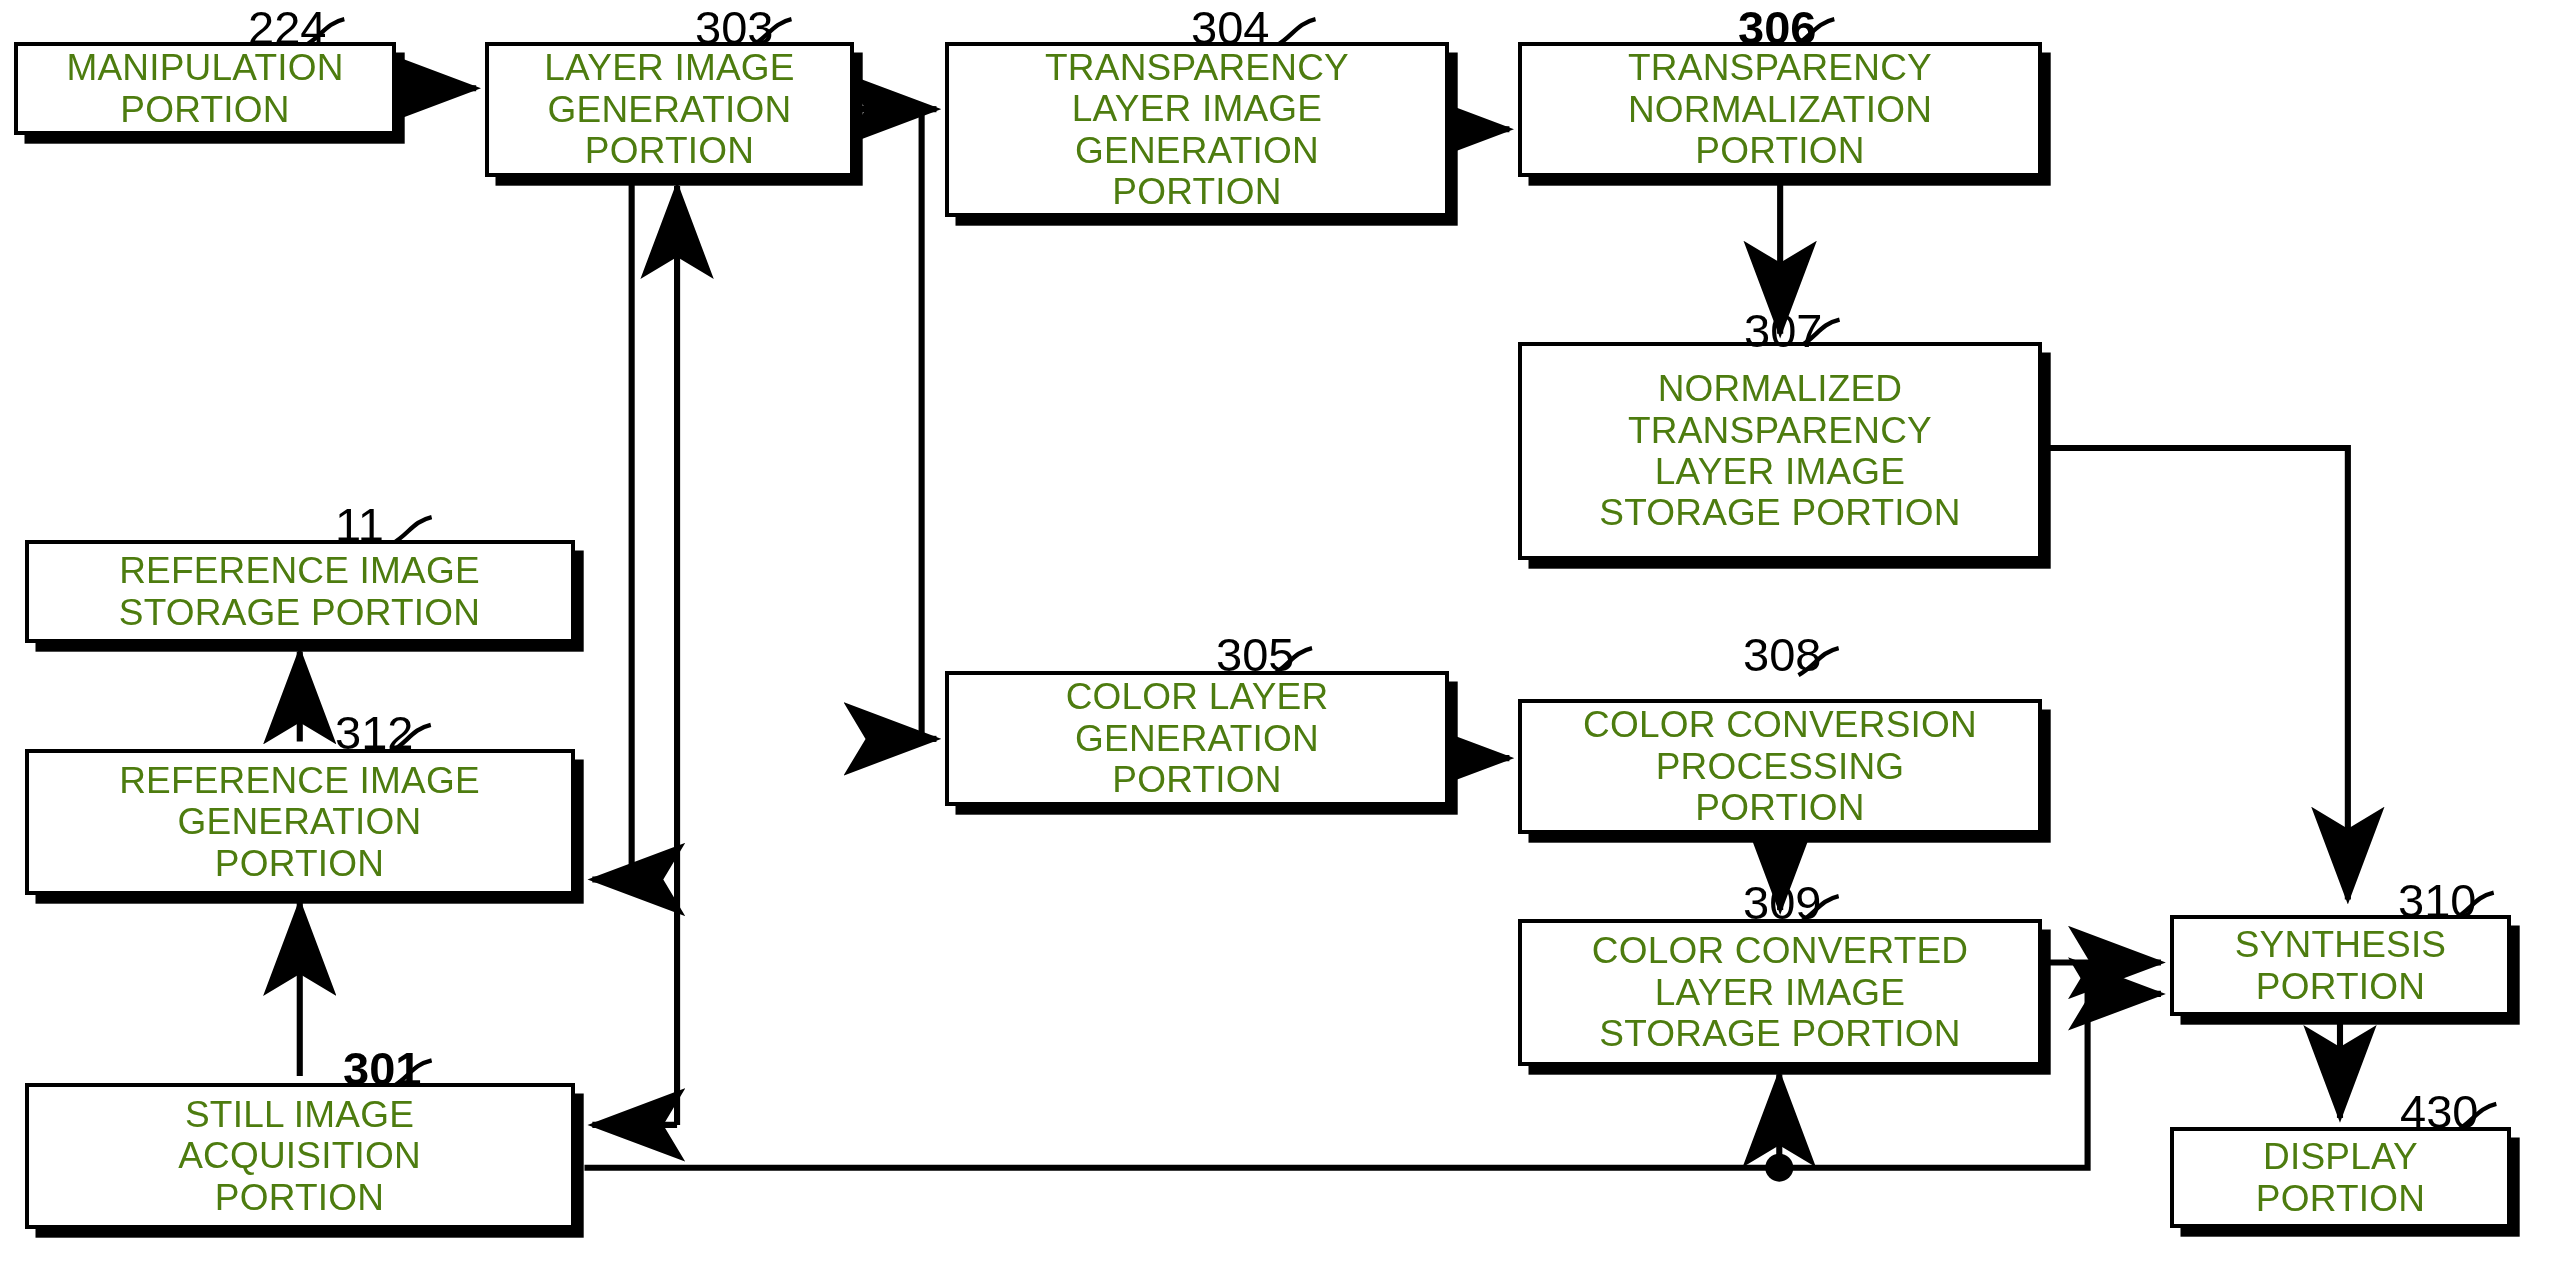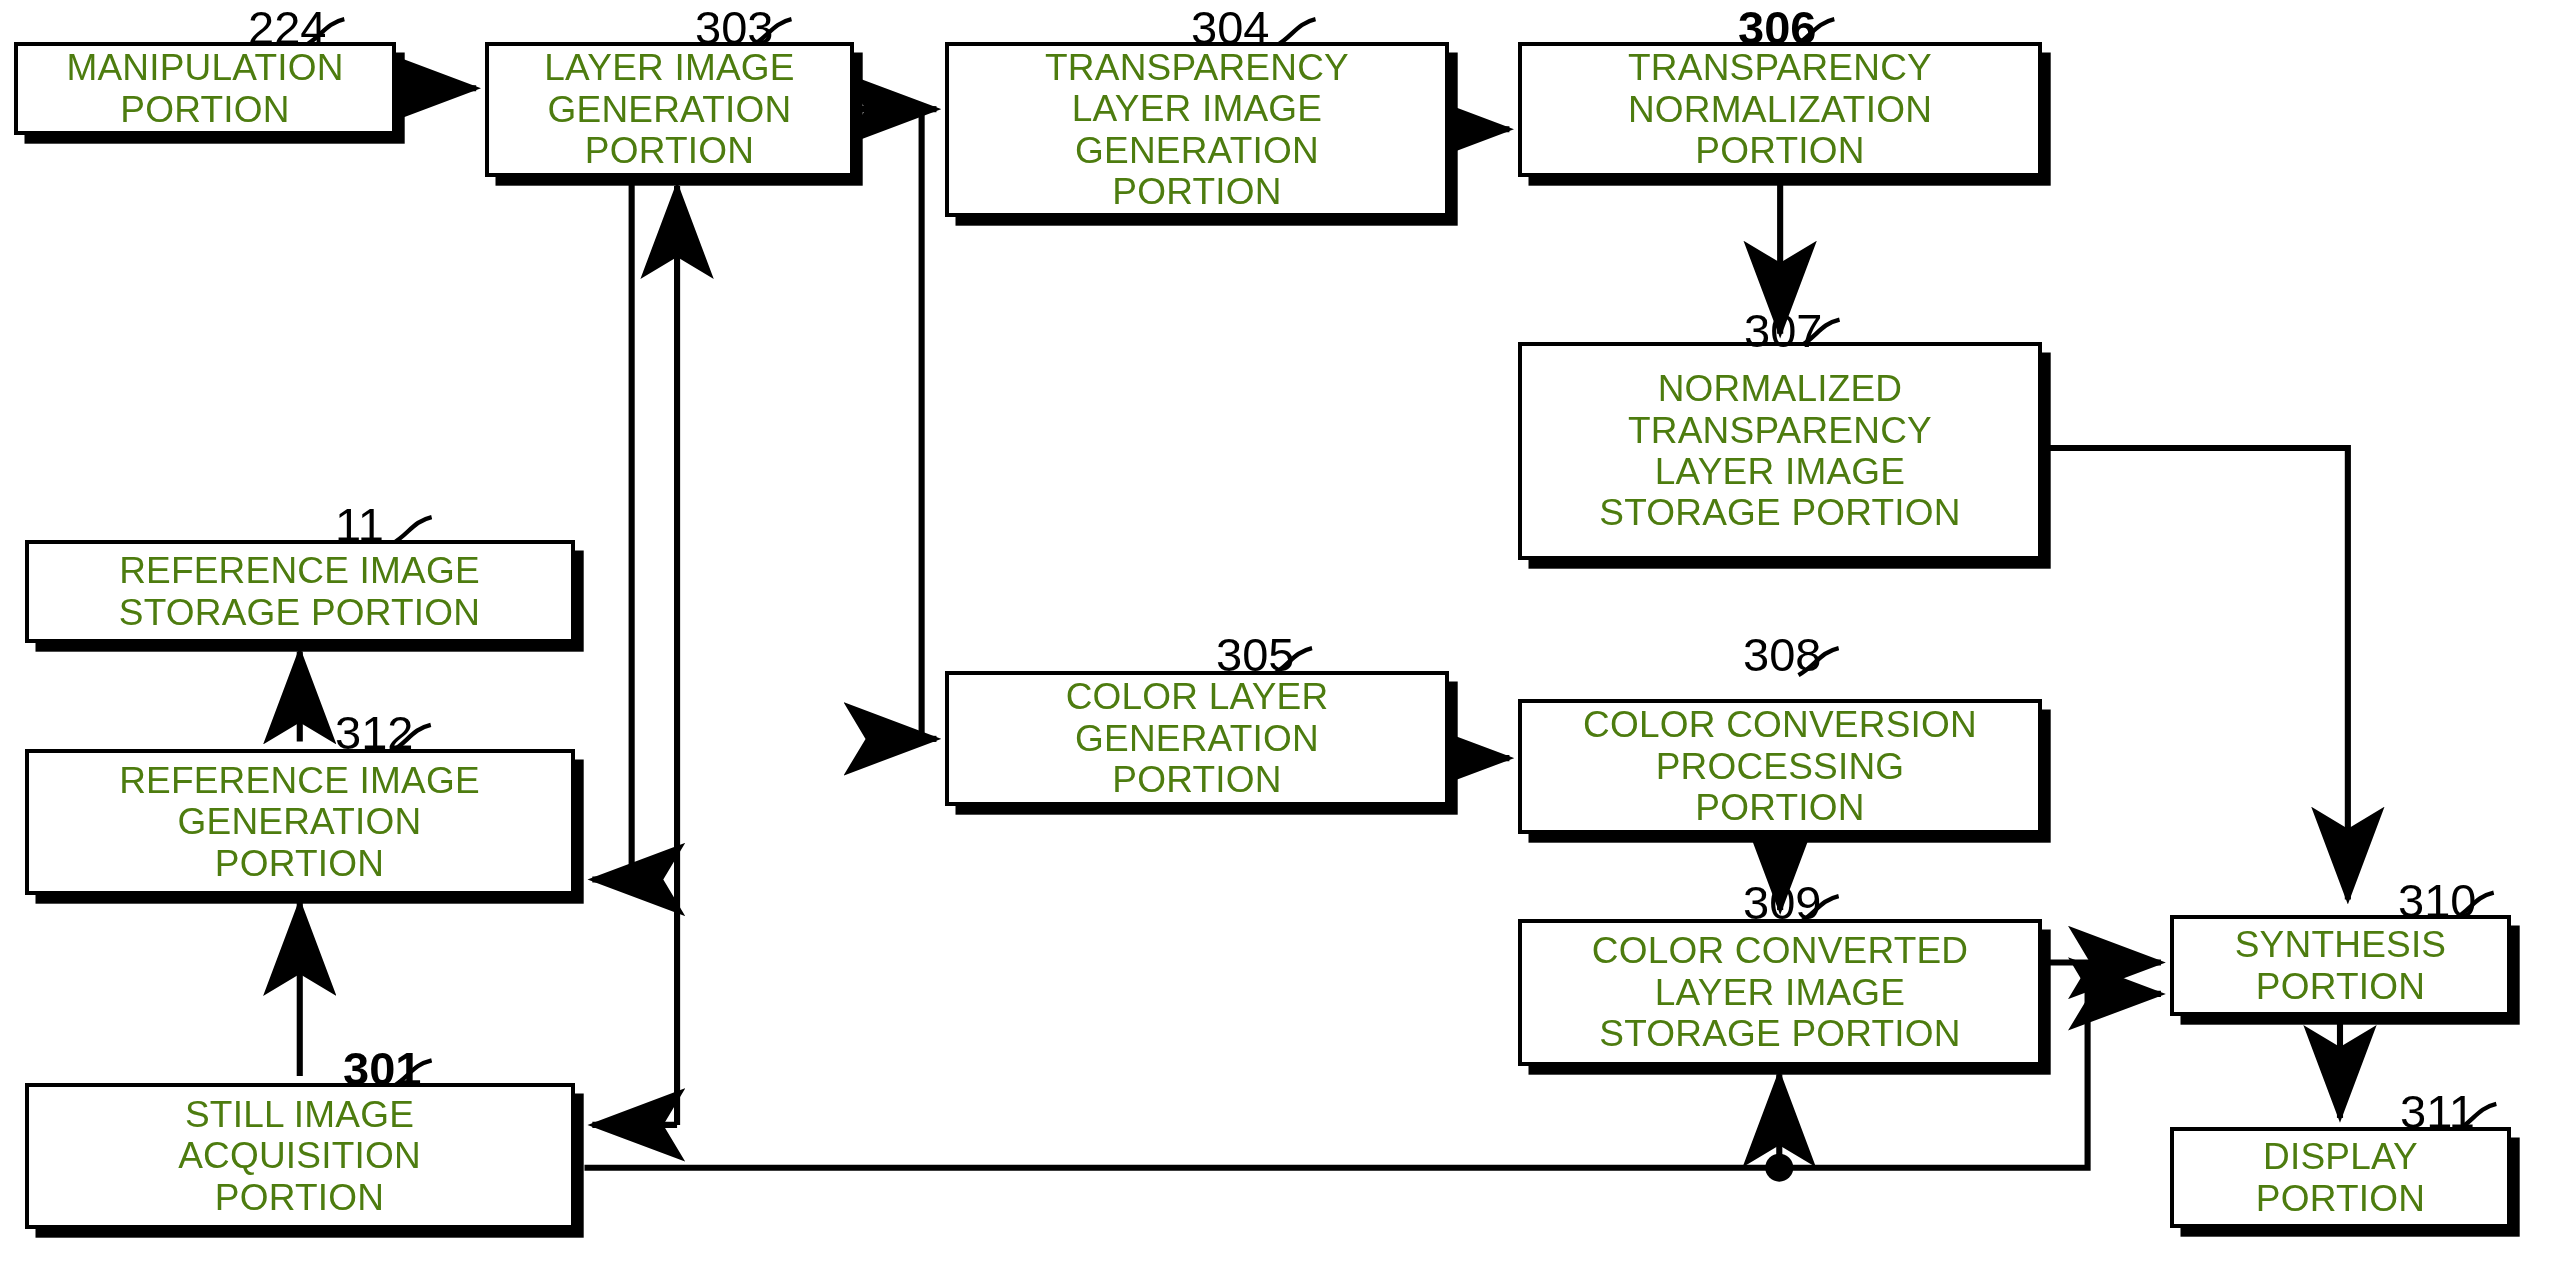--- a/index.html
+++ b/index.html
@@ -190,18 +190,18 @@
       <div class="refnum" style="left: 695px; top: 3.5px;">303</div>
       <div class="refnum" style="left: 1191px; top: 3.5px;">304</div>
       <div class="refnum" style="left: 1738px; top: 3.5px; font-weight: bold;">306</div>
       <div class="refnum" style="left: 1744px; top: 307px;">307</div>
       <div class="refnum" style="left: 335px; top: 501px;">11</div>
       <div class="refnum" style="left: 335px; top: 709px;">312</div>
       <div class="refnum" style="left: 1216px; top: 631px;">305</div>
       <div class="refnum" style="left: 1743px; top: 631px;">308</div>
       <div class="refnum" style="left: 1743px; top: 879px;">309</div>
       <div class="refnum" style="left: 2398px; top: 877px;">310</div>
-      <div class="refnum" style="left: 2400px; top: 1088px;">311</div>
+      <div class="refnum" style="left: 2400px; top: 1088px;">430</div>
       <div class="refnum" style="left: 343px; top: 1045px; font-weight: bold;">301</div>
     </div>
 
 </div>
 
 
 </body></html>

